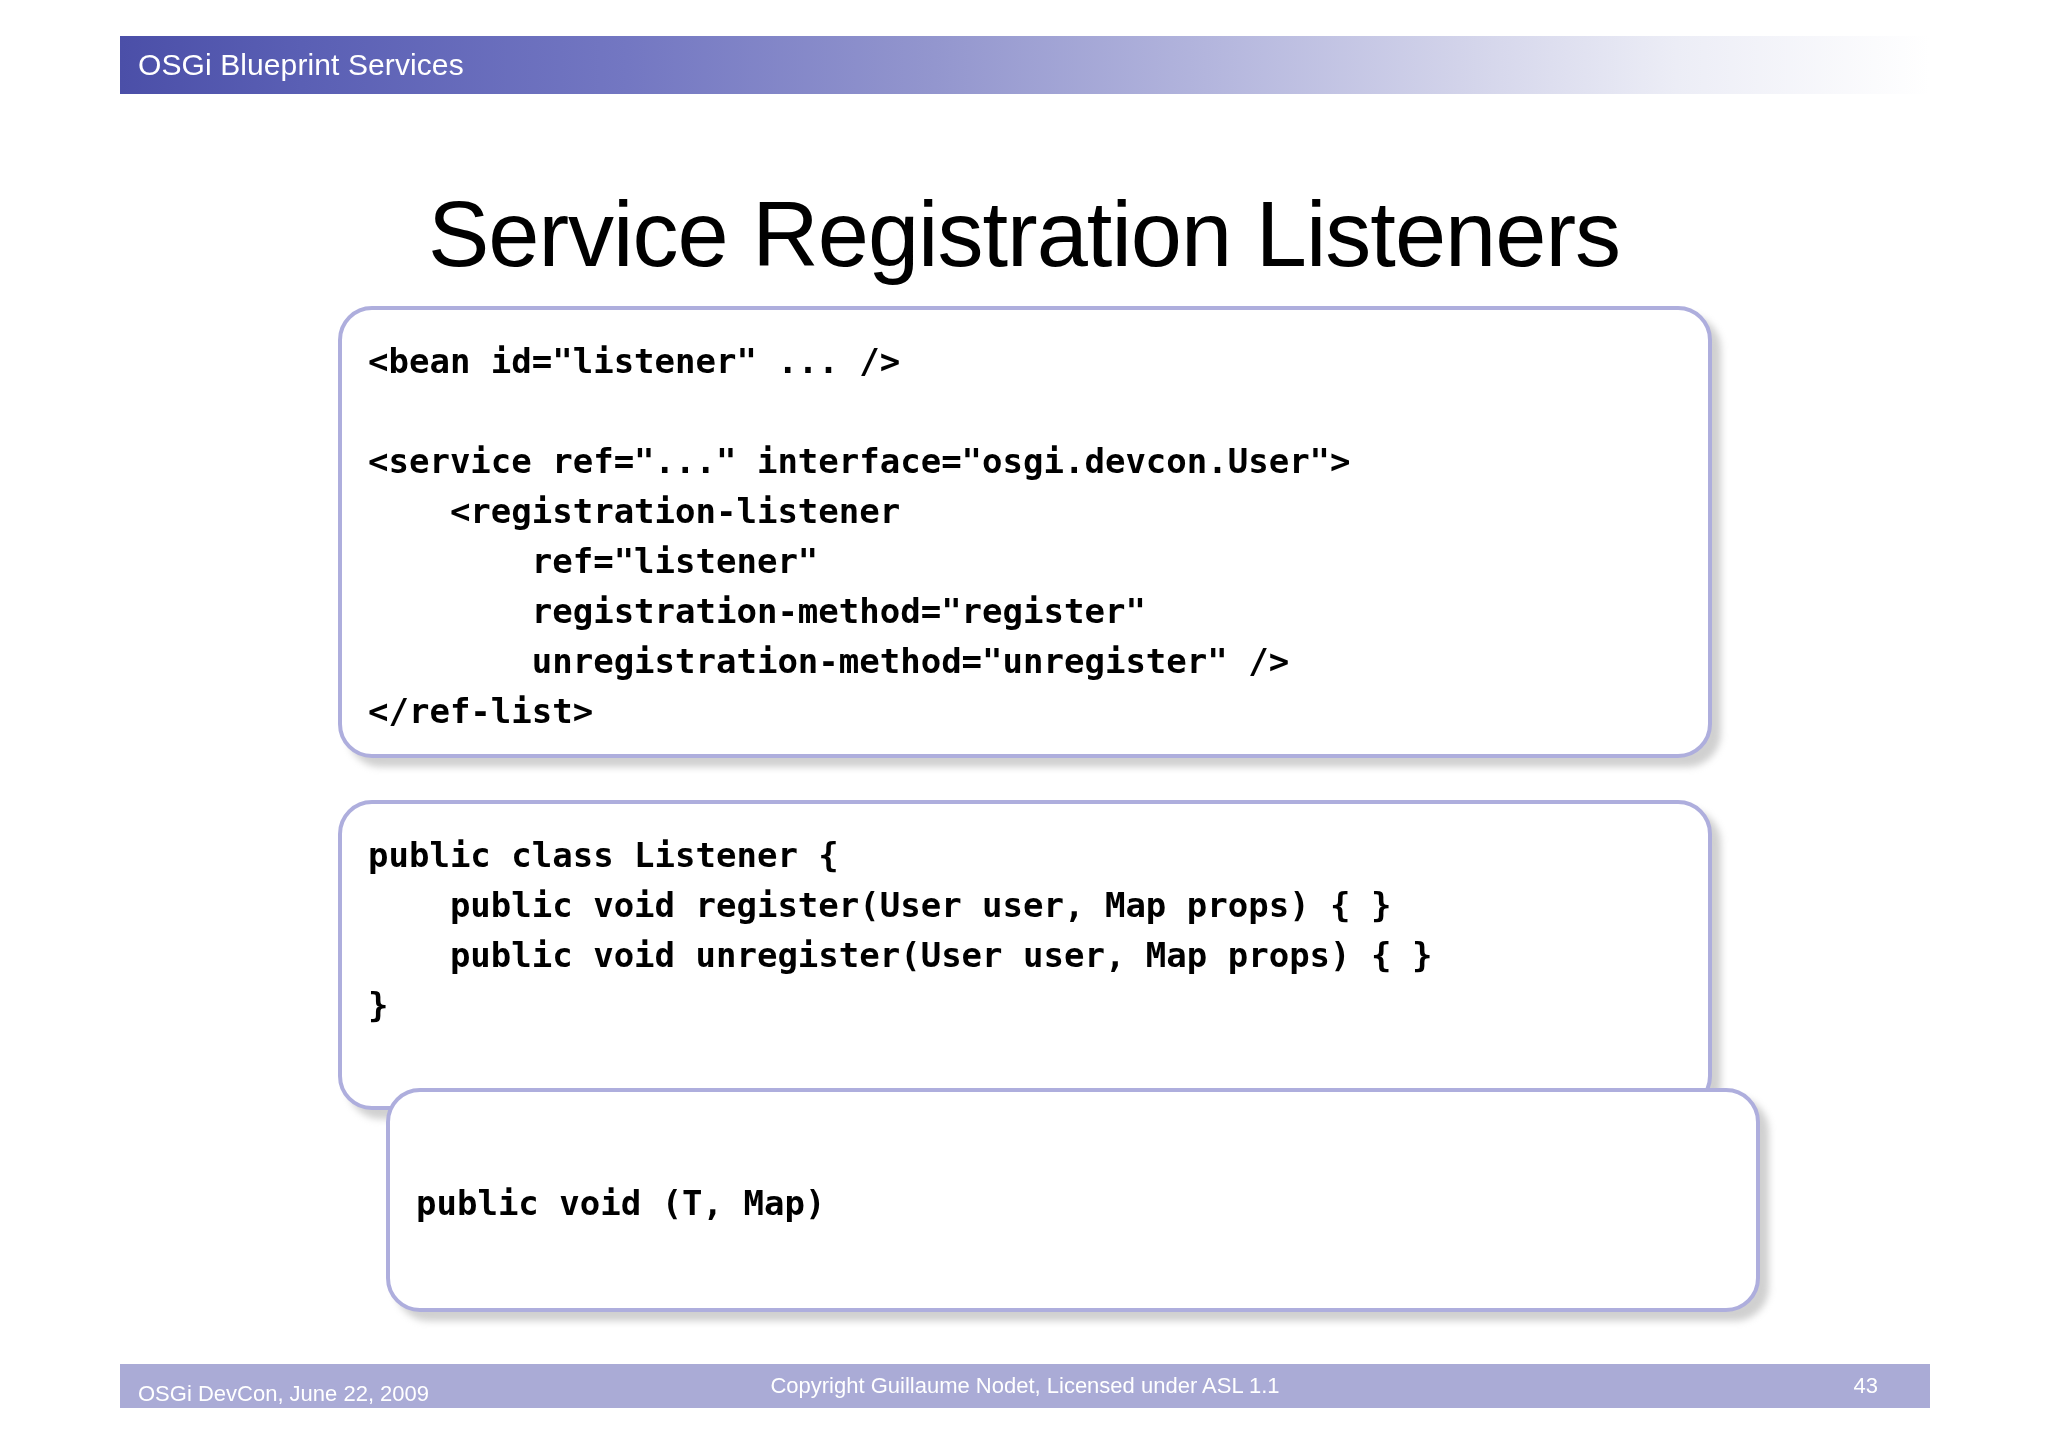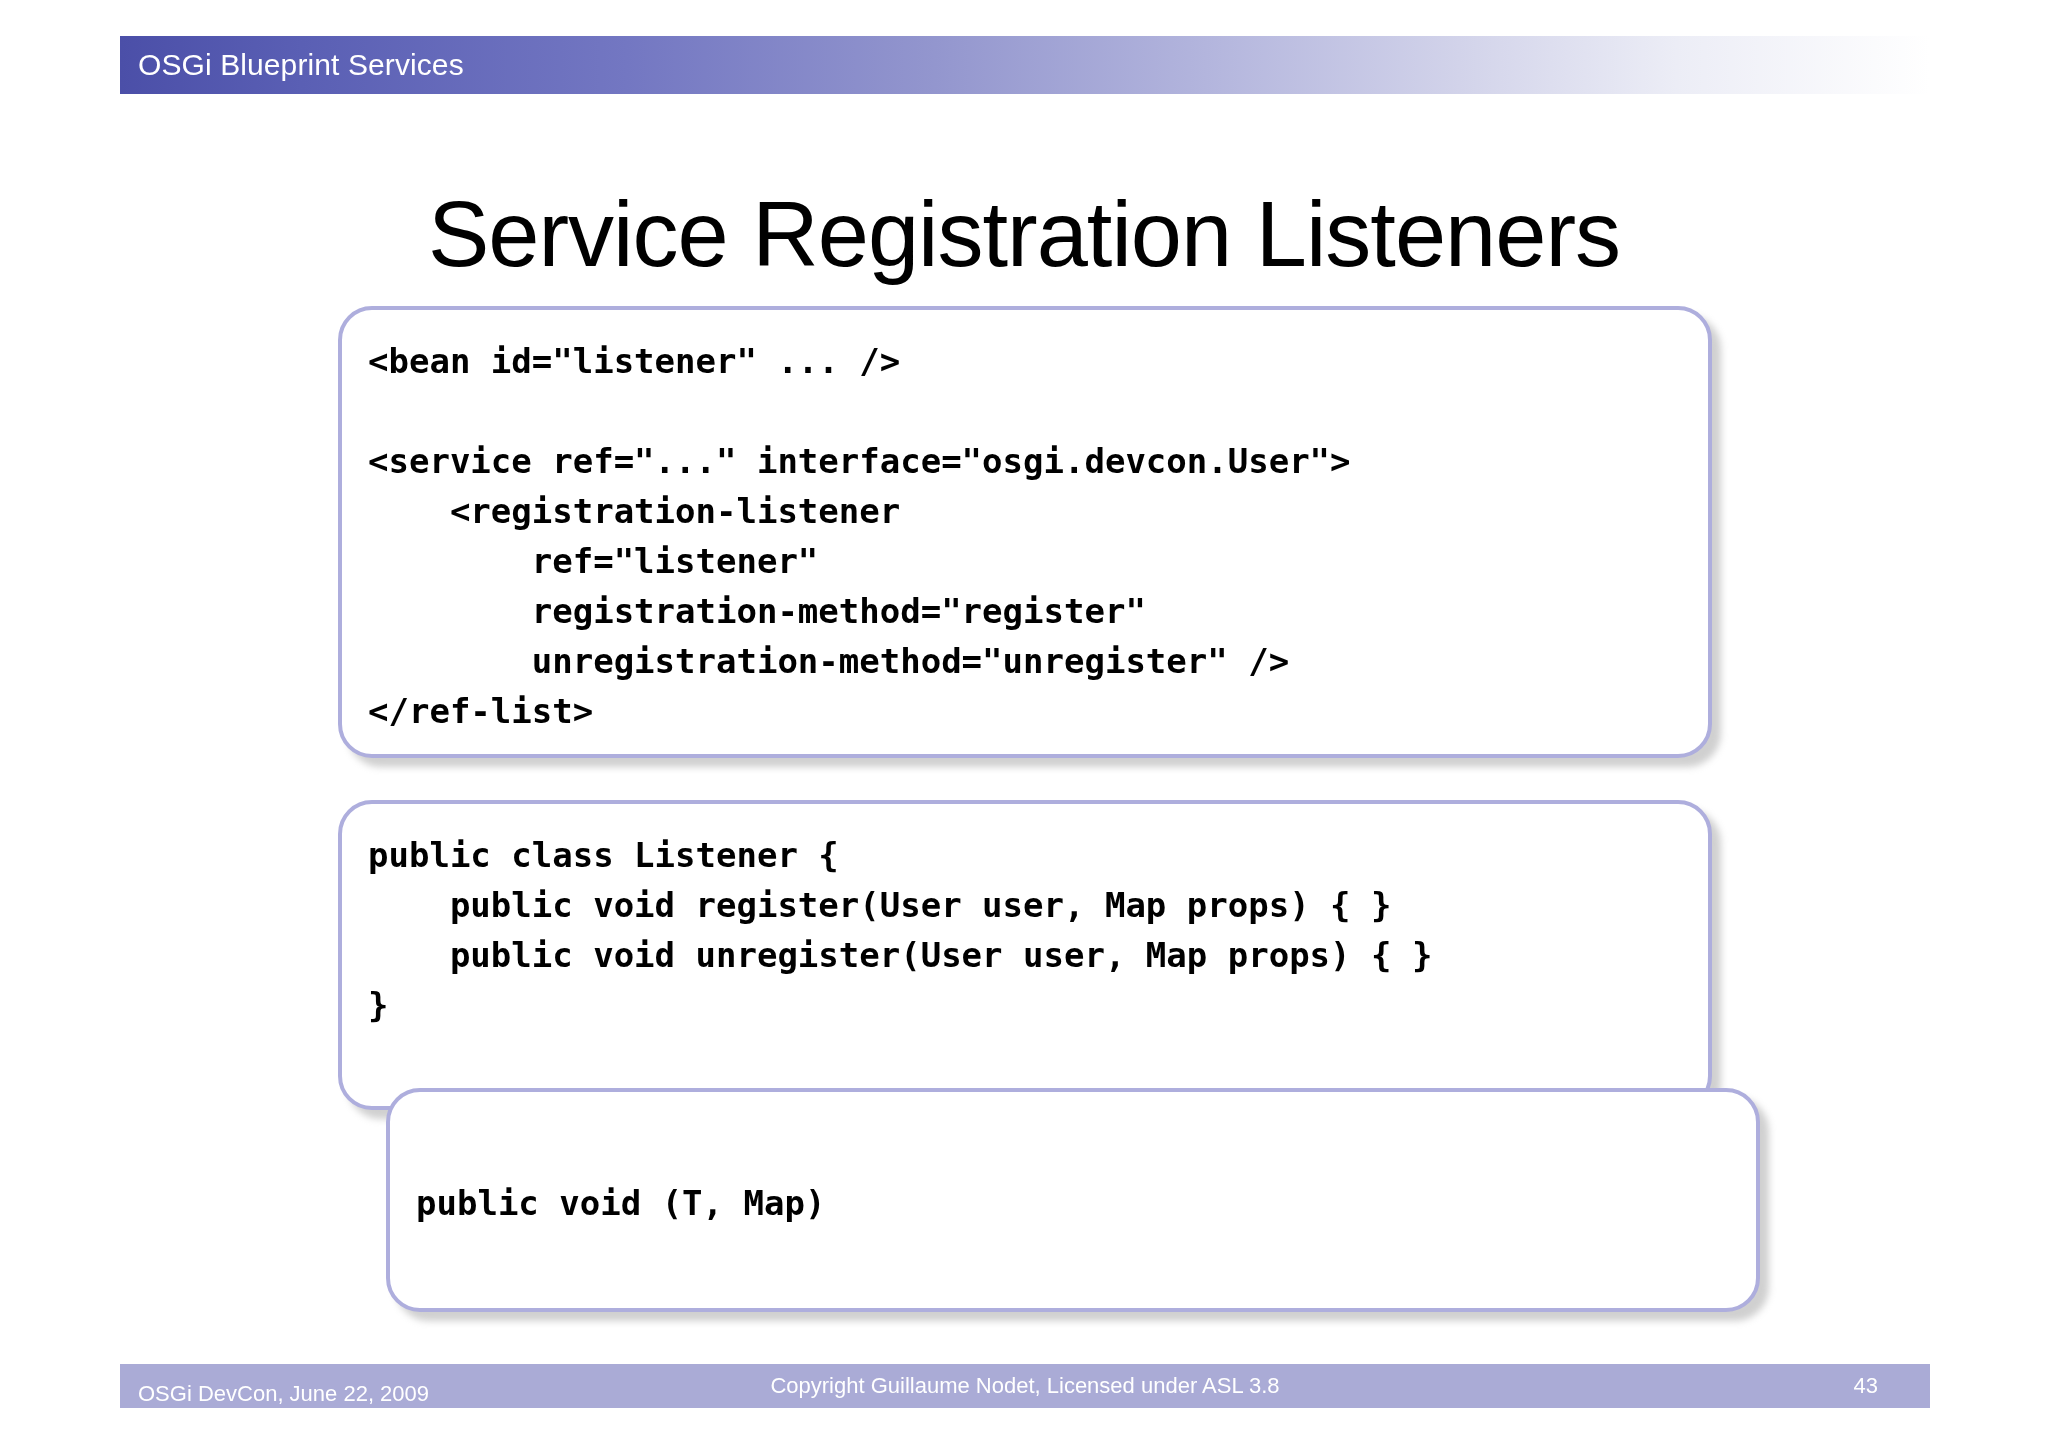--- a/index.html
+++ b/index.html
@@ -150,15 +150,15 @@
 </div>
 
 <div class="code-box box3">
   <div class="box3-inner">
     <div class="code-line">public void (T, Map)</div>
   </div>
 </div>
 
 <div class="footer-band">
   <span class="footer-left">OSGi DevCon, June 22, 2009</span>
-  <span class="footer-center">Copyright Guillaume Nodet, Licensed under ASL 3.8</span>
+  <span class="footer-center">Copyright Guillaume Nodet, Licensed under ASL 1.1</span>
   <span class="footer-right">43</span>
 </div>
 
 </body></html>

